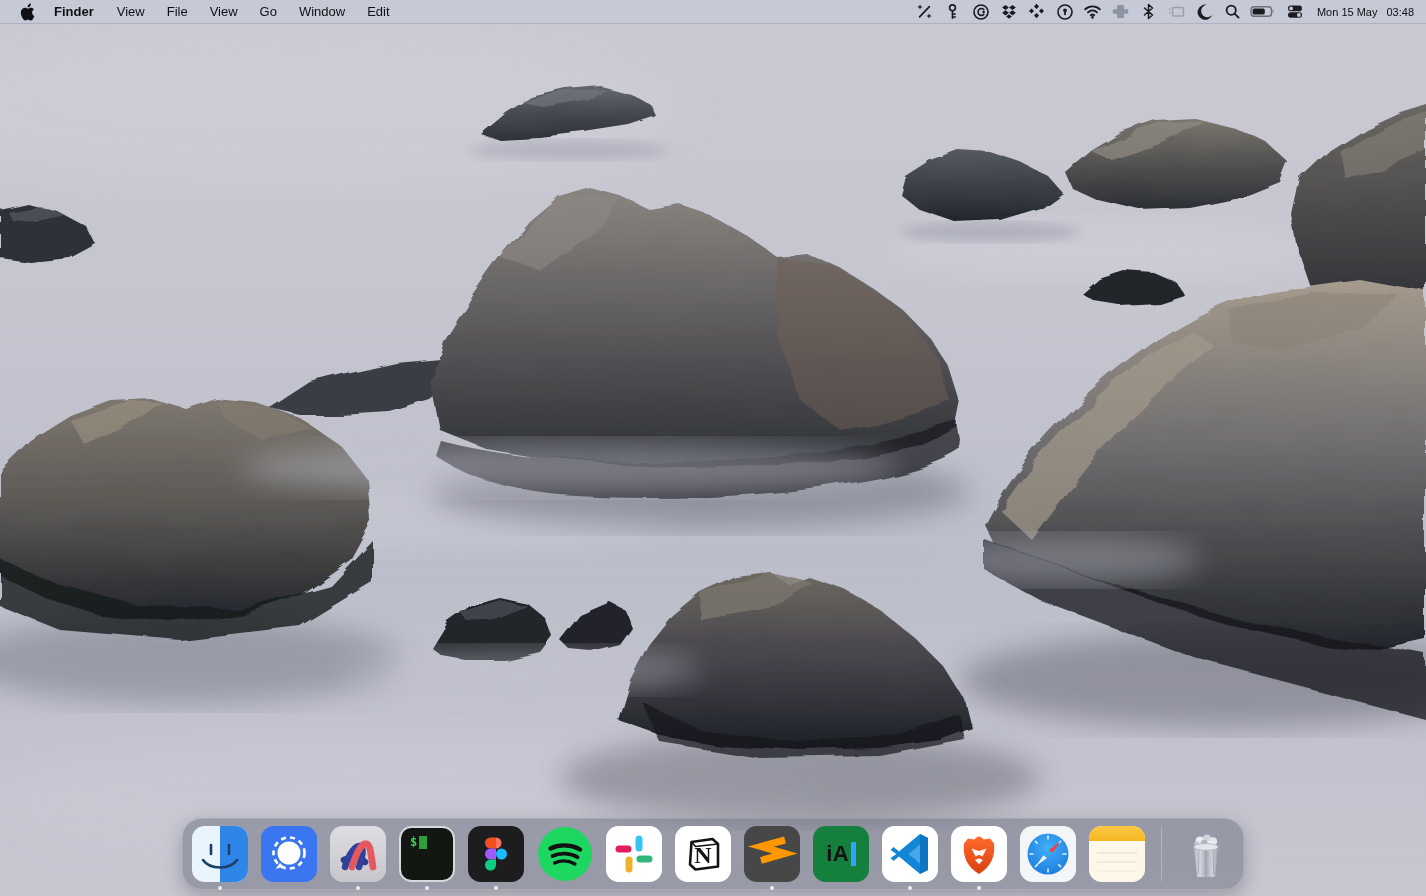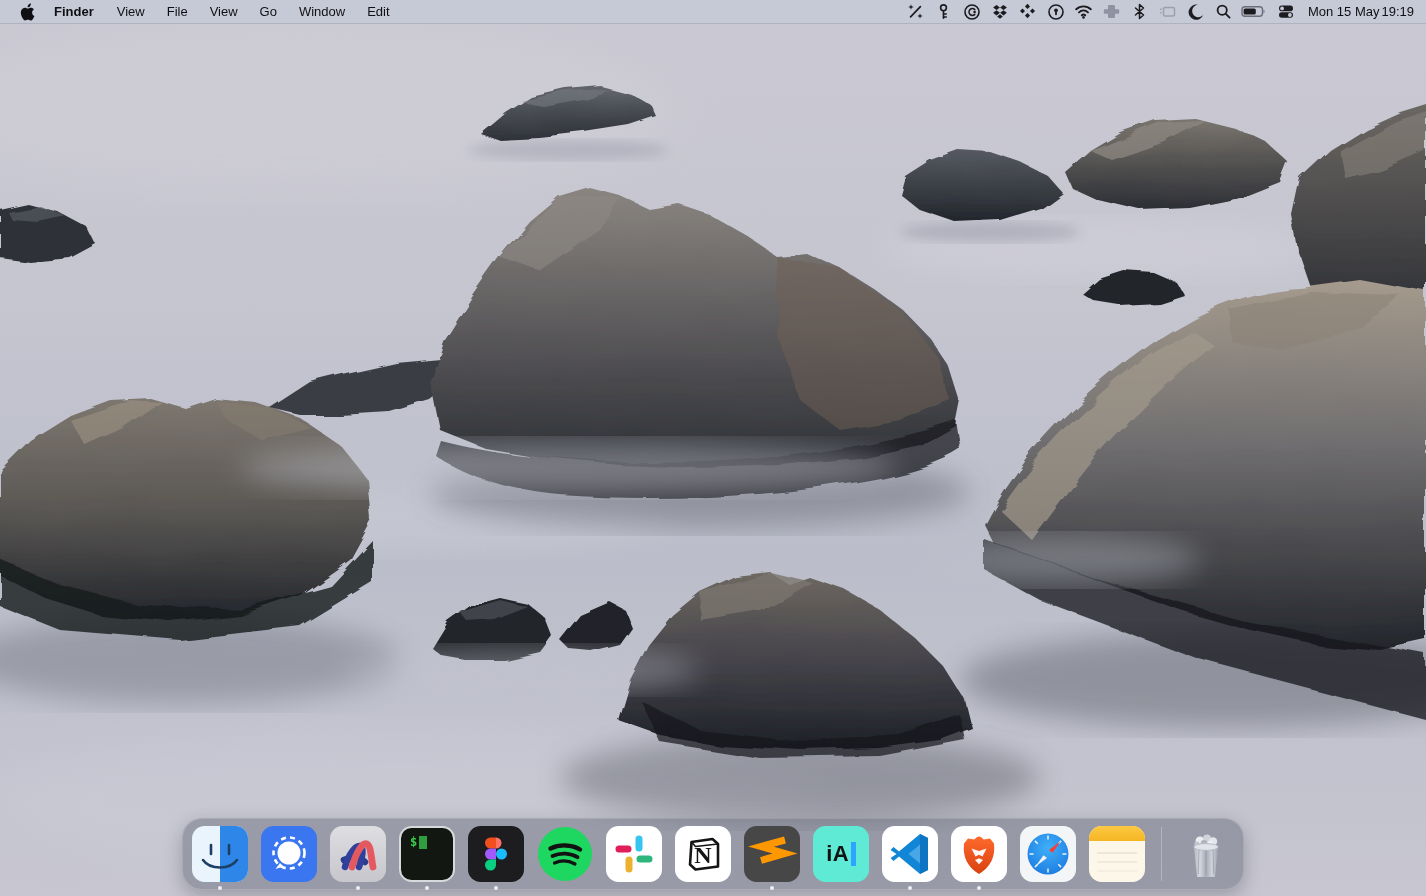--- a/index.html
+++ b/index.html
@@ -16,21 +16,21 @@
              background:rgba(198,201,213,0.96);
              border-bottom:1px solid rgba(110,112,128,0.25);
              display:flex; align-items:center; font-size:13px; color:#101014; z-index:20; }
   .mb-left { display:flex; align-items:center; padding-left:12px; }
   .apple { width:30px; display:flex; justify-content:center; align-items:center; cursor:default; }
   .menu-item { padding:0 11px; line-height:24px; white-space:nowrap; }
   .menu-item.bold { font-weight:bold; padding:0 12px; }
   .mb-right { margin-left:auto; display:flex; align-items:center; padding-right:12px; }
   .status-icon { width:28px; height:24px; display:flex; align-items:center; justify-content:center; }
   .status-icon svg { display:block; }
-  .clock { display:flex; gap:2px; padding-left:8px; white-space:nowrap; font-size:13px; }
+  .clock { display:flex; gap:9px; padding-left:8px; white-space:nowrap; font-size:11px; }
 
   
   .dock { position:absolute; left:50%; transform:translateX(-50%); bottom:6px;
           height:72px; display:flex; align-items:center; padding:0 9px; gap:13px;
           background:rgba(96,100,116,0.45); border:1px solid rgba(255,255,255,0.16);
           border-radius:20px; z-index:20;
           box-shadow:0 6px 18px rgba(20,22,30,0.25); }
   .dock-item { position:relative; width:56px; height:56px; flex:0 0 auto; }
   .tile { position:absolute; inset:0; border-radius:12.5px; overflow:hidden; }
   .tile svg { display:block; width:56px; height:56px; }
@@ -38,21 +38,21 @@
              width:4px; height:4px; border-radius:50%; background:rgba(245,246,250,0.9); }
   .dock-sep { width:1px; height:54px; background:rgba(255,255,255,0.28); margin:0 3px; flex:0 0 auto; }
 
   
   .term-tile { background:#121712; border:2px solid #d7d9dc; border-radius:12.5px; }
   .term-text { position:absolute; top:7px; left:9px; font-family:"DejaVu Sans Mono", monospace;
                font-size:12px; font-weight:bold; color:#37d24c; display:flex; align-items:center; gap:2px; }
   .term-cursor { display:inline-block; width:8px; height:13px; background:#2f9e3f; }
 
   
-  .ia-tile { background:#5eead4; display:flex; align-items:center; justify-content:center; }
+  .ia-tile { background:#15803d; display:flex; align-items:center; justify-content:center; }
   .ia-text { font-size:22px; font-weight:bold; color:#121212; letter-spacing:0.5px; display:flex; align-items:center; }
   .ia-cursor { display:inline-block; width:4.5px; height:24px; background:#2ea3ff; margin-left:2px; }
 
   
   .notion-n { position:absolute; left:0; top:0; width:56px; height:56px; display:flex;
               align-items:center; justify-content:center; padding-top:2px;
               font-family:"Liberation Serif", serif; font-weight:bold; font-size:24px; color:#141414; }
 </style>
 </head>
 <body>
@@ -286,21 +286,21 @@
       <span class="status-icon">
         <svg width="18" height="17" viewBox="0 0 18 17">
           <rect x="2" y="2.6" width="14" height="5.6" rx="2.8" fill="#1d1d21"></rect>
           <circle cx="5.1" cy="5.4" r="1.9" fill="#c6c9d4"></circle>
           <rect x="2" y="9.2" width="14" height="5.6" rx="2.8" fill="#1d1d21"></rect>
           <circle cx="12.9" cy="12" r="1.9" fill="#c6c9d4"></circle>
           </svg>
       </span>
       <span class="clock">
         <span>Mon 15 May</span>
-        <span>19:19</span>
+        <span>03:48</span>
       </span>
     </div>
   </div>
 
   <div class="dock">
 
     <div class="dock-item" title="Finder">
       <div class="tile">
         <svg viewBox="0 0 56 56">
           <rect width="56" height="56" fill="#eaf4fc"></rect>

